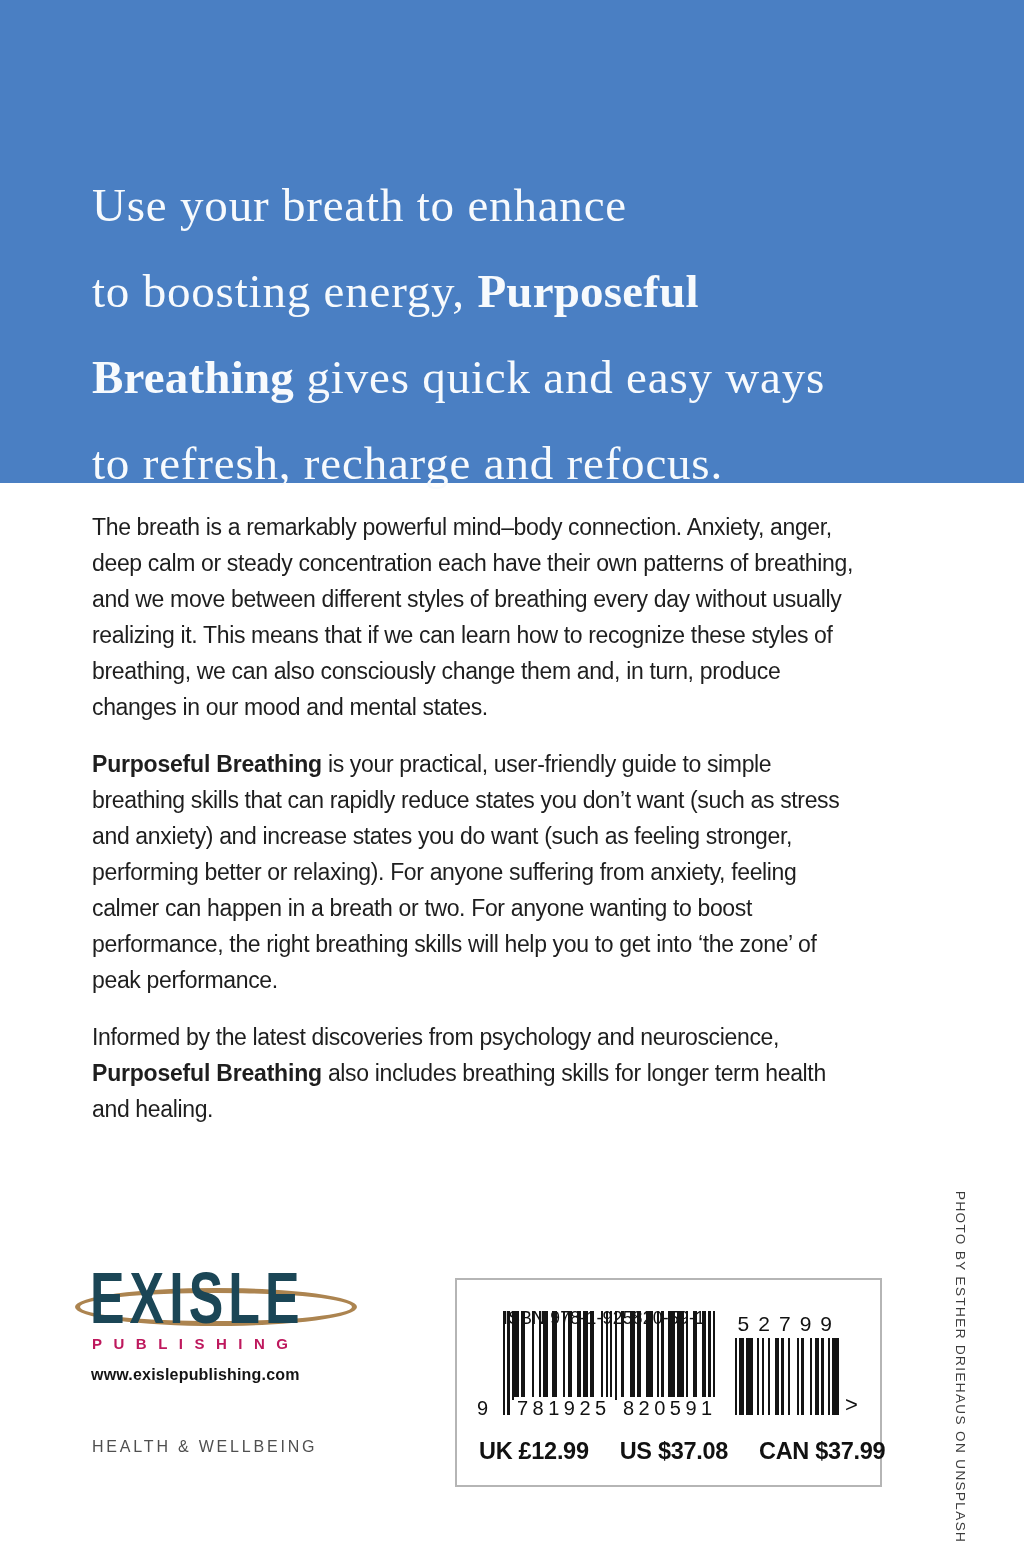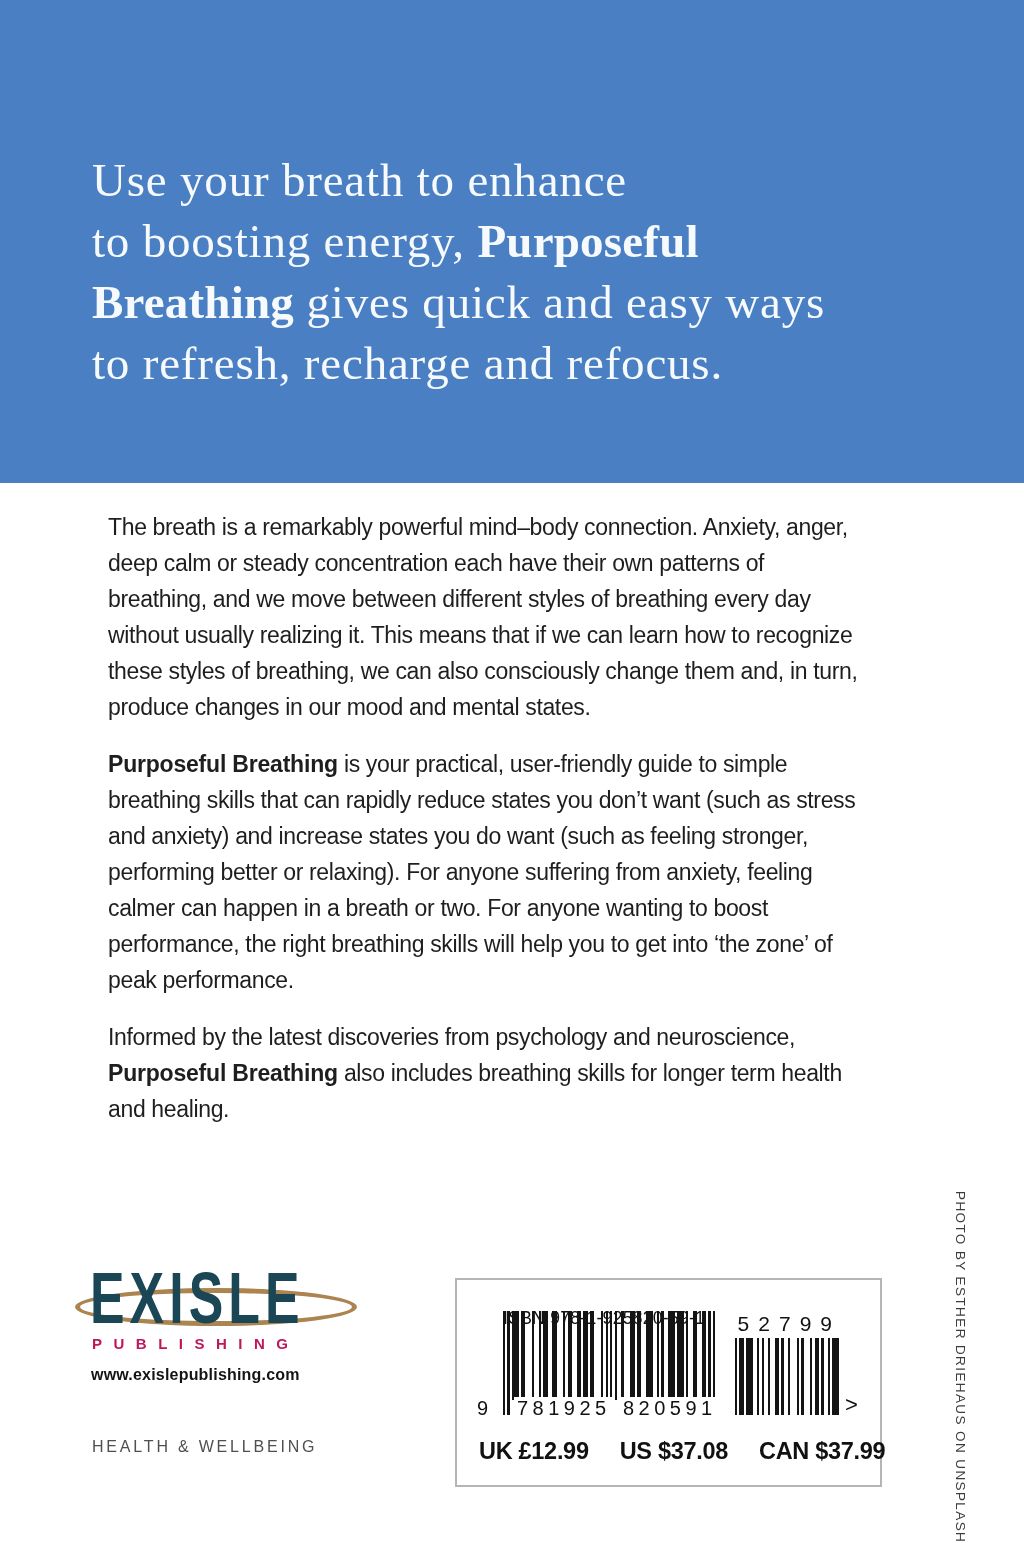--- a/index.html
+++ b/index.html
@@ -23,34 +23,34 @@
   .hero-text {
     position: absolute;
     left: 92px; top: 150px;
     font-family: "Liberation Serif", serif;
     font-weight: 400;
     font-size: 47px;
     line-height: 61px;
     letter-spacing: 0.8px;
     color: #f7fafd;
   }
-  .hero-text .hl-line { white-space: nowrap; }
+  .hero-text .hl-line { white-space: nowrap; margin-top: 25px; }
   .hero-text strong { font-weight: 700; letter-spacing: 0.2px; }
 
   
   .body-copy {
     position: absolute;
     left: 92px; top: 509px;
     width: 772px;
     font-size: 23px;
     line-height: 36px;
     letter-spacing: -0.35px;
     color: #1e1e1e;
   }
-  .body-copy p { margin: 0 0 21px 16px; }
+  .body-copy p { margin: 0 0 21px 0; }
   .body-copy strong { font-weight: 700; letter-spacing: -0.2px; }
 
   
   .logo {
     position: absolute;
     left: 75px; top: 1272px;
     width: 290px; height: 130px;
   }
   .logo-ellipse {
     position: absolute;

